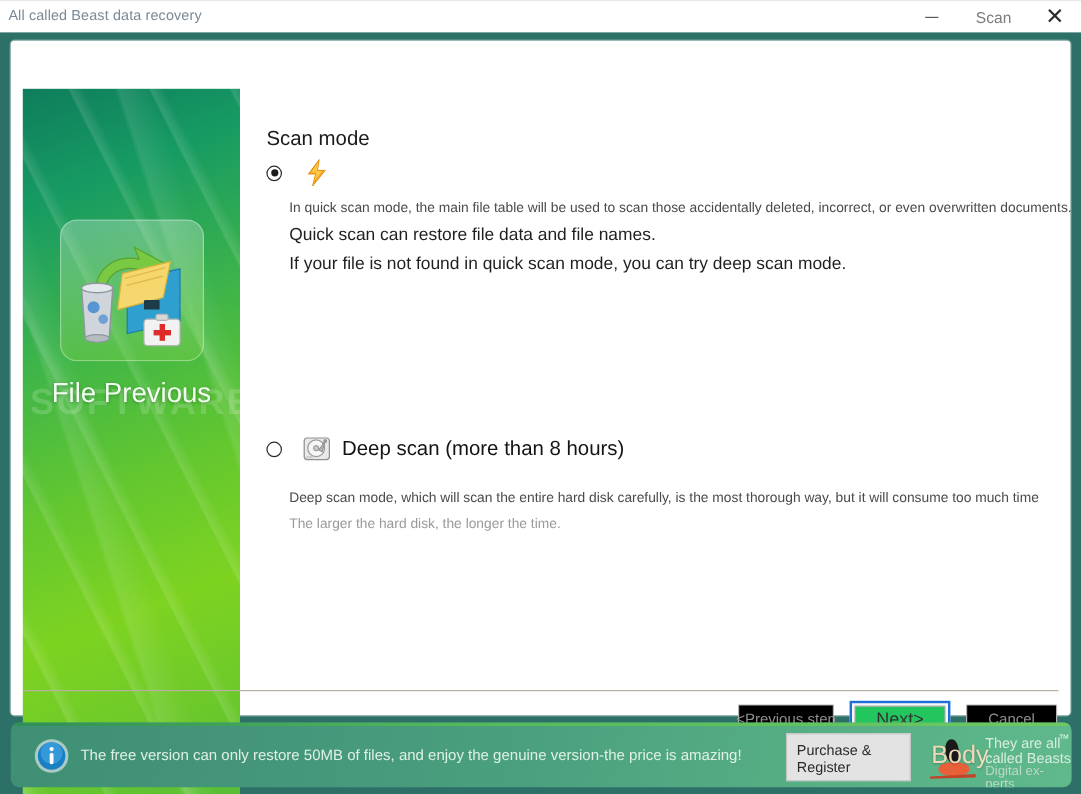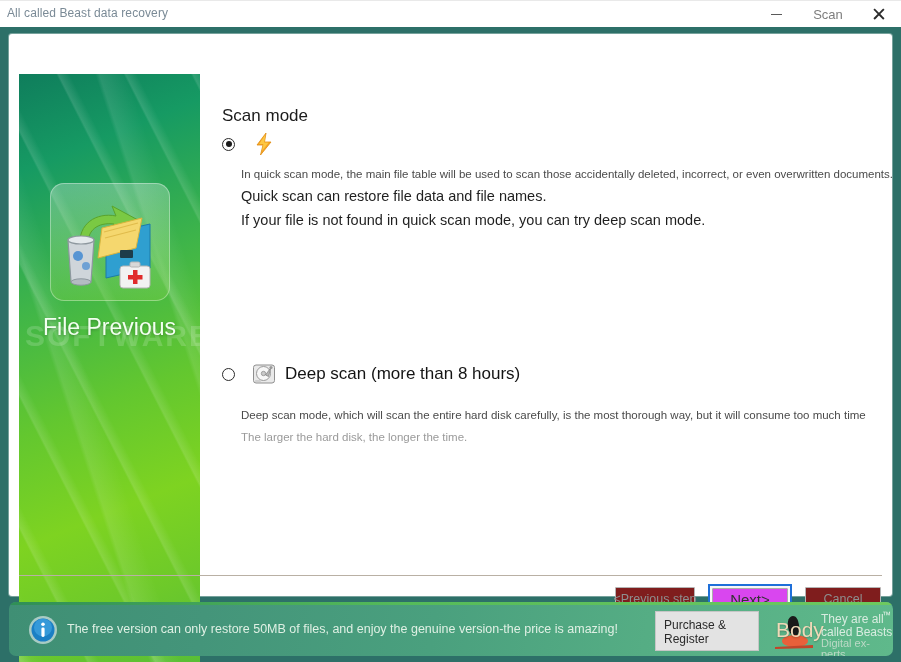--- a/index.html
+++ b/index.html
@@ -262,41 +262,41 @@
     right: 11px;
     top: 550px;
     display: flex;
     align-items: center;
     gap: 13px;
   }
   .btn {
     height: 24px;
     min-width: 76px;
     padding: 0 10px;
-    background: #7f1d1d;
+    background: #000000;
     border: 1px solid #b4b4b4;
     color: #8e8e8e;
     font-size: 12.5px;
     display: flex;
     align-items: center;
     justify-content: center;
     box-sizing: border-box;
     white-space: nowrap;
     border-radius: 1px;
   }
   .btn.prev { width: 80px; }
   .btn.cancel { width: 76px; }
   .btn-next-wrap {
     border: 2px solid #1e6fd9;
     padding: 2px;
     background: #f7f7f7;
     box-sizing: border-box;
   }
   .btn.next {
-    background: #d946ef;
+    background: #22c55e;
     border: 1px solid #adadad;
     color: #333333;
     font-size: 15px;
     width: 66px;
     height: 22px;
   }
 
   
   .banner {
     position: absolute;

